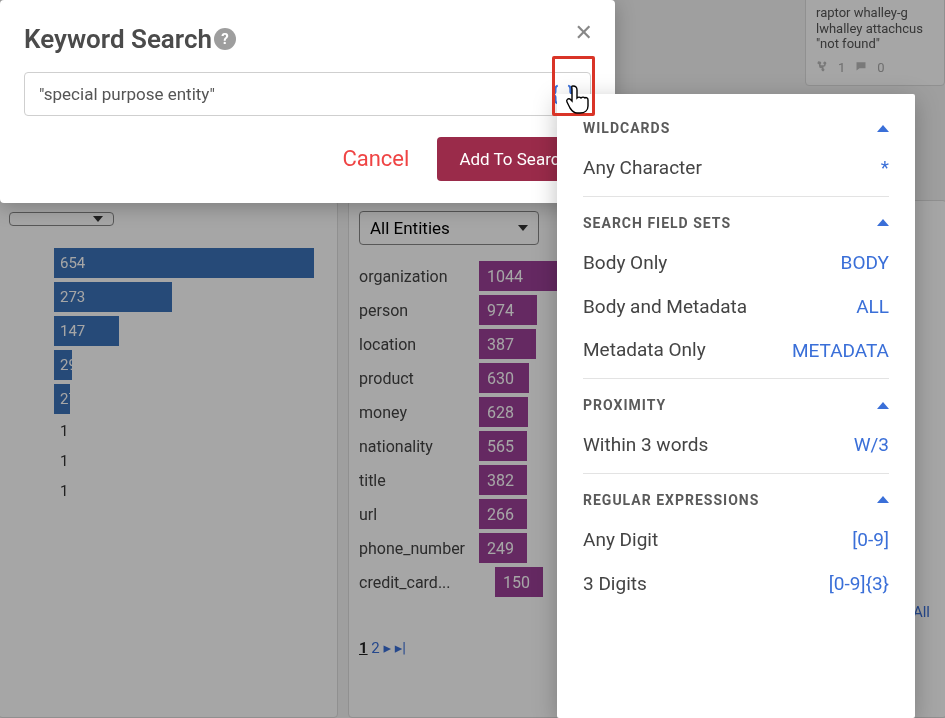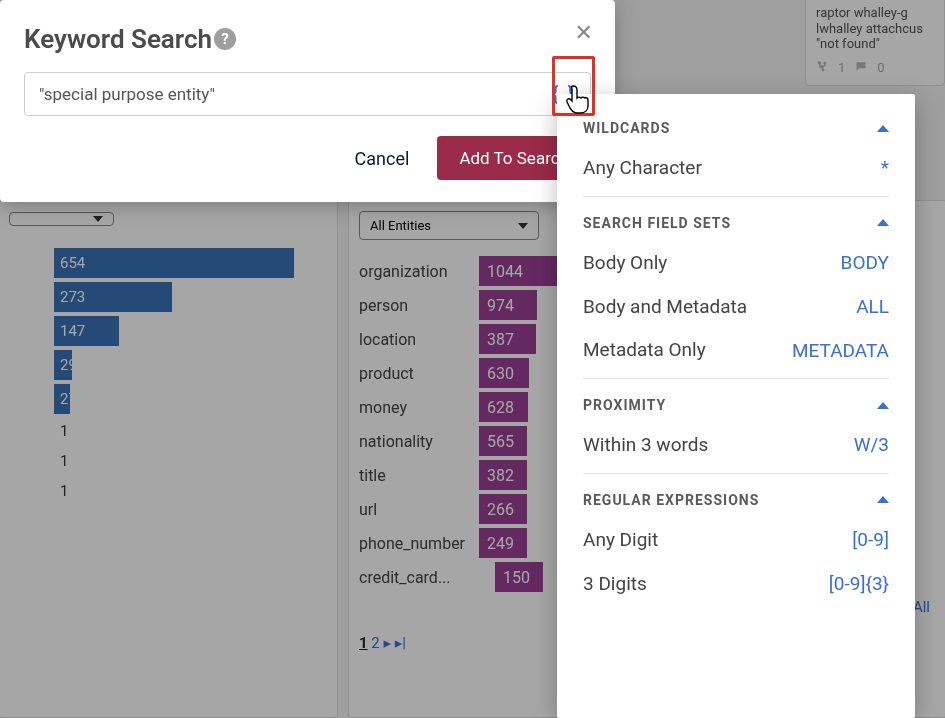--- a/index.html
+++ b/index.html
@@ -5,21 +5,21 @@
 * { box-sizing: border-box; margin: 0; padding: 0; font-family: -apple-system, BlinkMacSystemFont, "Segoe UI", Roboto, sans-serif; }
 body { width: 945px; height: 718px; overflow: hidden; position: relative; background: #f5f5f5; }
 
 .backdrop { position: absolute; inset: 0; background: rgba(0,0,0,0.35); z-index: 5; }
 
 .bg-content { position: absolute; top: 190px; left: 0; right: 0; bottom: 0; display: flex; gap: 10px; padding: 10px 0 0 0; }
 .bg-panel { background: #fff; border: 1px solid #ddd; border-radius: 4px; padding: 10px; }
 .bg-left { width: 340px; margin-left: -2px; }
 .bg-right { flex: 1; margin-right: -2px; }
 
-.dd-select { border: 1px solid #888; border-radius: 4px; padding: 6px 28px 6px 10px; font-size: 13px; background: #fff; position: relative; display: inline-block; min-width: 105px; }
+.dd-select { border: 1px solid #888; border-radius: 4px; padding: 6px 28px 6px 10px; font-size: 17px; background: #fff; position: relative; display: inline-block; min-width: 105px; }
 .dd-select::after { content:""; position:absolute; right:10px; top:50%; width:0; height:0; border-left:5px solid transparent; border-right:5px solid transparent; border-top:6px solid #333; transform: translateY(-50%);}
 .bg-right .dd-select { min-width: 180px; margin-bottom: 12px; }
 
 .bar-row { display:flex; align-items:center; margin: 4px 0; }
 .bar-blue { background:#3b72b8; height:30px; color:#fff; font-size:15px; display:flex; align-items:center; padding-left:6px;}
 .bar-blue.no-bar { background:transparent; color:#333; height:26px;}
 .bar-left-spacer{ width:45px;}
 
 .ent-table { font-size:16px; color:#444;}
 .ent-row { display:flex; align-items:center; margin:4px 0;}
@@ -41,21 +41,21 @@
 .modal-close { position:absolute; top:22px; right:22px; font-size:22px; color:#888; cursor:pointer; line-height:1;}
 
 .search-wrap{ margin-top:18px; border:1px solid #cfcfcf; border-radius:4px; display:flex; align-items:center; padding:0 4px 0 14px; height:44px;}
 .search-input{ flex:1; border:none; outline:none; font-size:17px; color:#555;}
 .braces-btn{ color:#3a6fd8; font-size:20px; font-weight:700; padding:6px 10px; cursor:pointer; letter-spacing:2px;}
 
 .highlight-box{ position:absolute; top:56px; left:552px; width:43px; height:60px; border:3px solid #d93427; z-index:30; pointer-events:none; border-radius:2px;}
 .cursor-pointer{ position:absolute; top:84px; left:565px; z-index:31; pointer-events:none;}
 
 .modal-actions{ display:flex; justify-content:flex-end; gap:14px; margin-top:20px; align-items:center;}
-.btn-cancel{ color:#0f172a; font-size:18px; background:none; border:none; cursor:pointer; padding:10px 14px;}
+.btn-cancel{ color:#ef4444; font-size:22px; background:none; border:none; cursor:pointer; padding:10px 14px;}
 .btn-primary{ background:#9a2b4a; color:#fff; border:none; border-radius:4px; font-size:17px; padding:12px 22px; cursor:pointer;}
 
 
 .syntax-panel{ position:absolute; top:94px; right:30px; width:358px; bottom:0; background:#fff; box-shadow:0 6px 24px rgba(0,0,0,0.25); border-radius:2px; padding: 14px 0 0 0; z-index:20; overflow:hidden;}
 .sp-inner{ padding: 0 26px;}
 .sp-section-title{ font-size:14px; font-weight:700; letter-spacing:1px; color:#5a5a5a; padding:12px 0 10px 0; display:flex; justify-content:space-between; align-items:center;gap:16px;}
 .caret-up{ width:0;height:0;border-left:6px solid transparent;border-right:6px solid transparent;border-bottom:7px solid #3a6fd8;}
 .sp-row{ display:flex; justify-content:space-between; align-items:center; padding:10px 0; font-size:19px; color:#444;}
 .sp-row .token{ color:#3a6fd8; font-size:19px; white-space:nowrap; padding-left:12px;}
 .sp-row .label{ flex:1; line-height:1.25;}
@@ -82,21 +82,21 @@
   </div>
 </div>
 
 <div class="bg-content">
   <div class="bg-panel bg-left">
     <div class="dd-select"></div>
     <div style="height:14px"></div>
     <div id="bars-left">
         <div class="bar-row">
           <div class="bar-left-spacer"></div>
-          <div class="bar-blue" style="width: 240px; text-align: right;">654</div>
+          <div class="bar-blue" style="width: 260px; text-align: right;">654</div>
         </div>
         <div class="bar-row">
           <div class="bar-left-spacer"></div>
           <div class="bar-blue" style="width: 118px;">273</div>
         </div>
         <div class="bar-row">
           <div class="bar-left-spacer"></div>
           <div class="bar-blue" style="width: 65px;">147</div>
         </div>
         <div class="bar-row">

